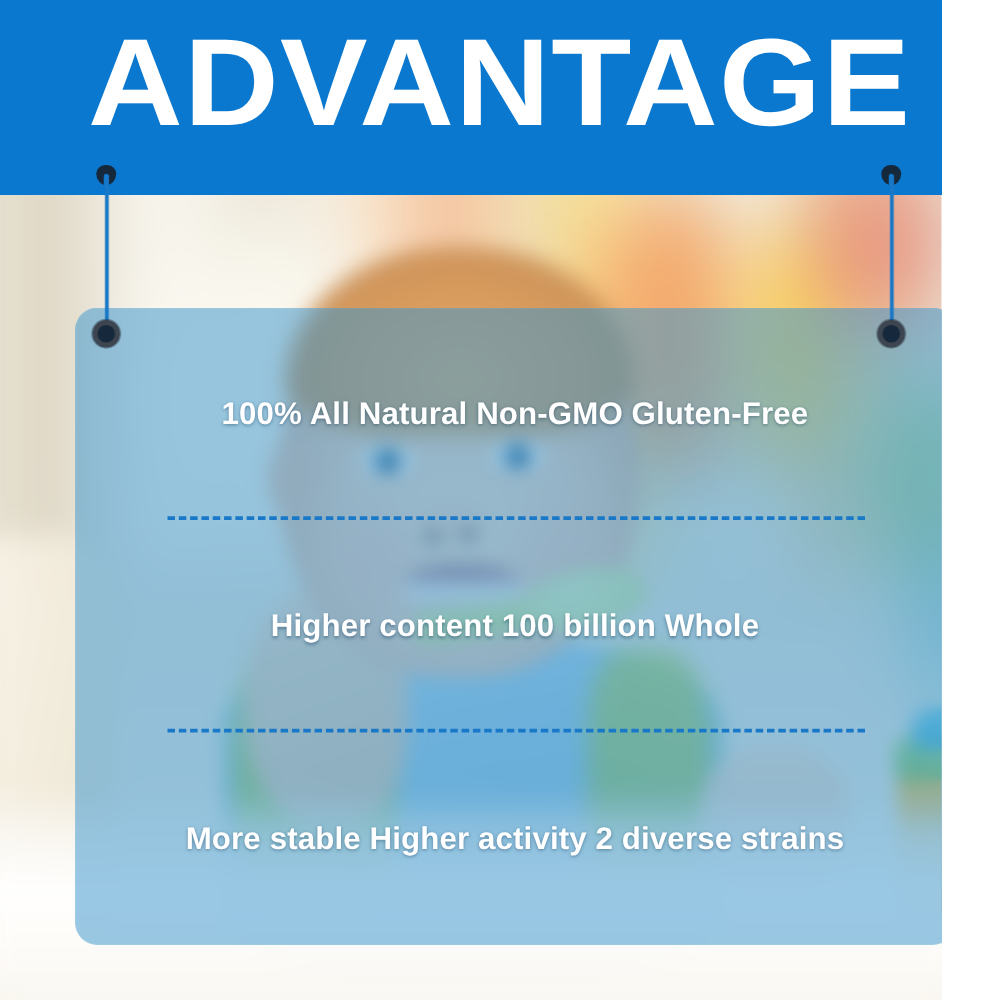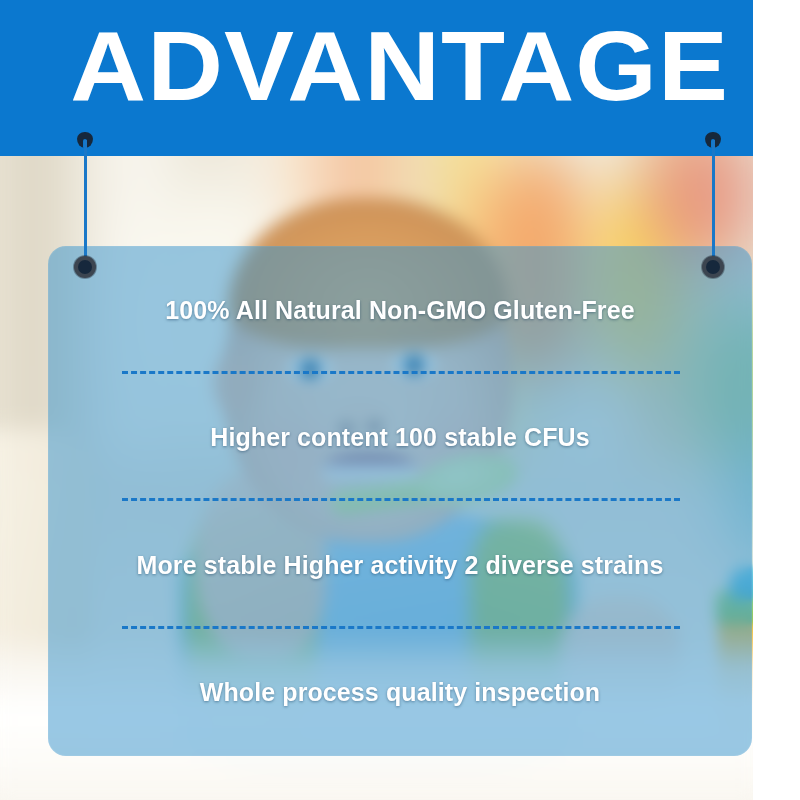--- a/index.html
+++ b/index.html
@@ -350,21 +350,21 @@
     width: 14px; height: 14px;
     border-radius: 50%;
     background: #16283c;
   }
   #connector-left  { left: 74px; top: 132px; }
   #connector-right { left: 702px; top: 132px; }
 
   
   .panel {
     position: absolute;
-    left: 48px; top: 246px;
+    left: 60px; top: 246px;
     width: 704px; height: 510px;
     border-radius: 18px;
     background: rgba(60,150,205,0.52);
     box-shadow: inset 0 0 0 1px rgba(255,255,255,0.06);
     z-index: 30;
     display: flex;
     flex-direction: column;
     justify-content: space-between;
     padding: 0;
     box-sizing: border-box;
@@ -479,30 +479,26 @@
 
   <div class="panel">
     <ul class="feature-list">
 
       <li class="feature-item">
         <span class="feature-text">100% All Natural Non-GMO Gluten-Free</span>
         <span class="divider"></span>
       </li>
 
       <li class="feature-item">
-        <span class="feature-text">Higher content 100 stable CFUs</span>
+        <span class="feature-text">Higher content 100 billion Whole</span>
         <span class="divider"></span>
       </li>
 
       <li class="feature-item">
         <span class="feature-text">More stable Higher activity 2 diverse strains</span>
         <span class="divider"></span>
       </li>
 
-      <li class="feature-item">
-        <span class="feature-text">Whole process quality inspection</span>
-
-      </li>
 
     </ul>
   </div>
 
 </div>
 
 </body></html>

